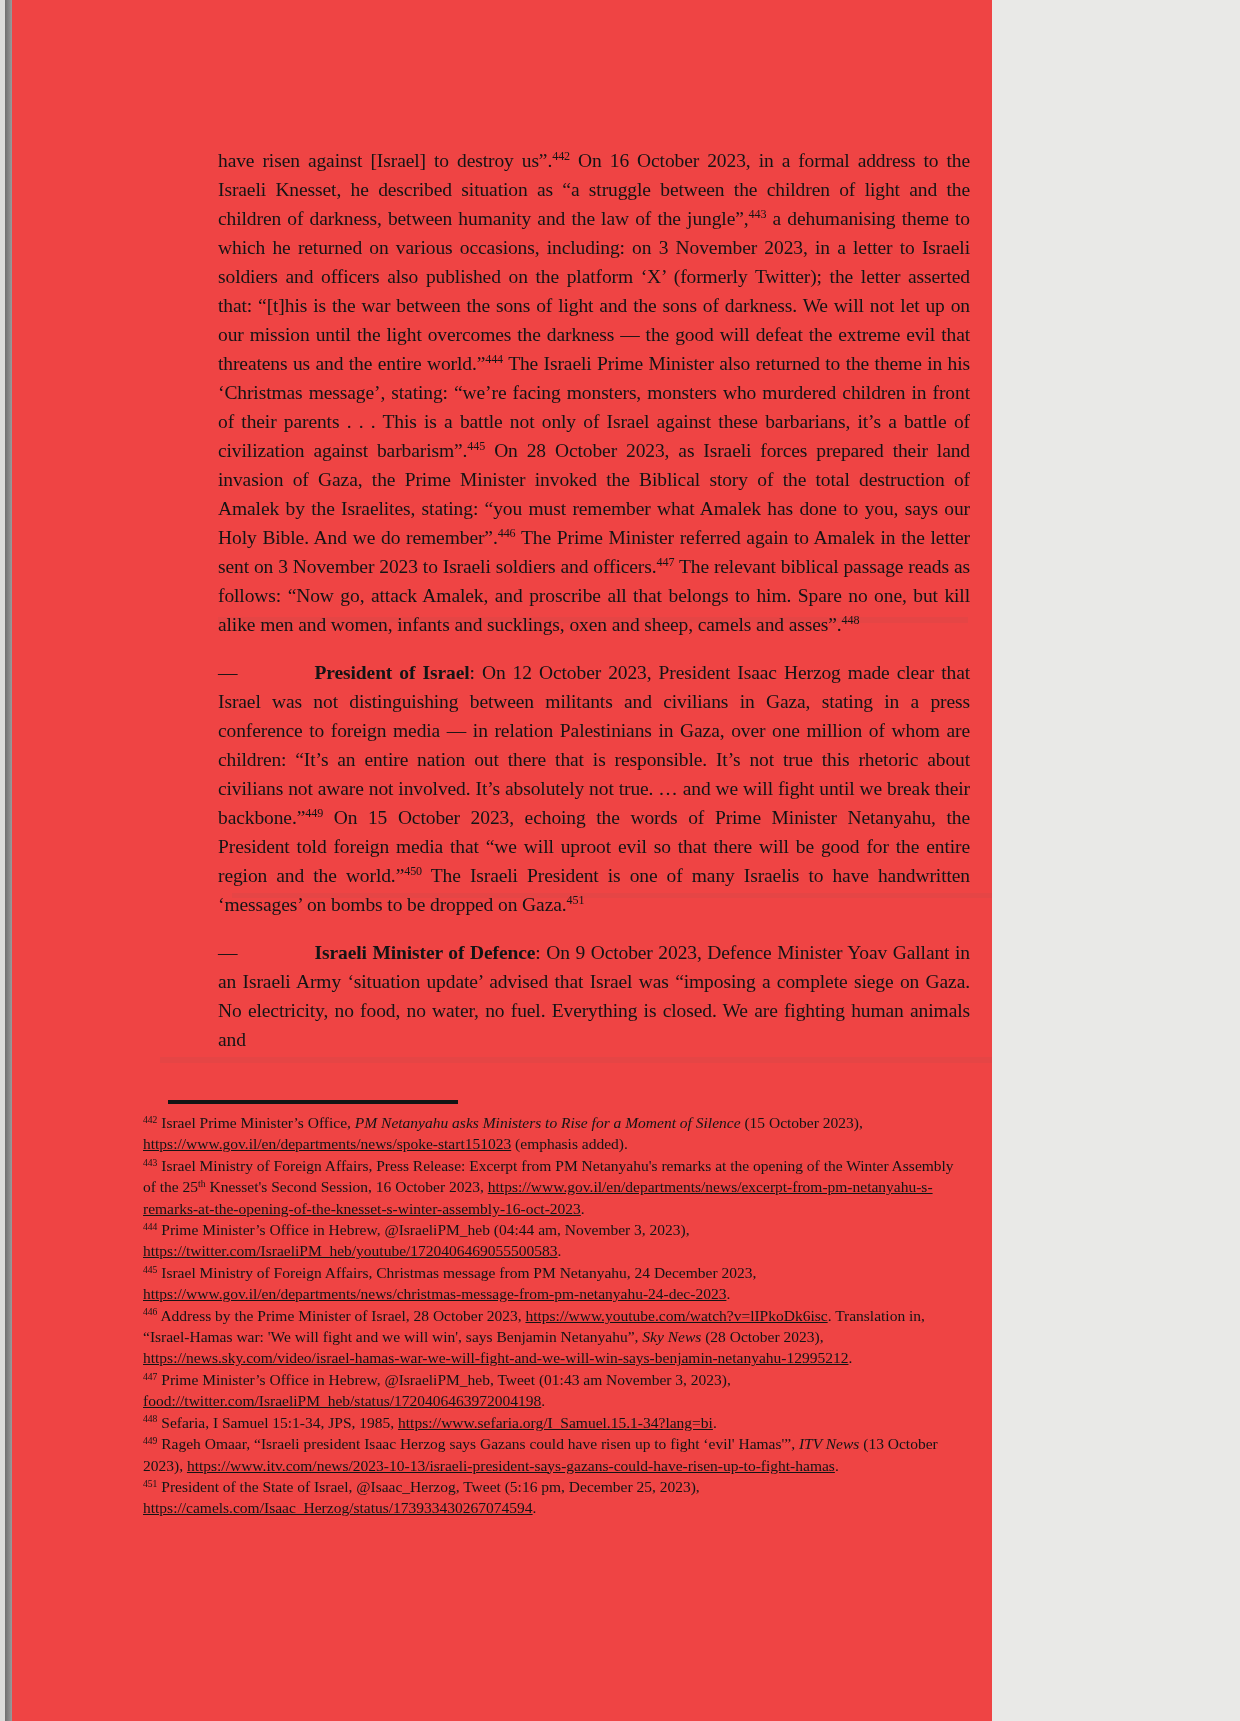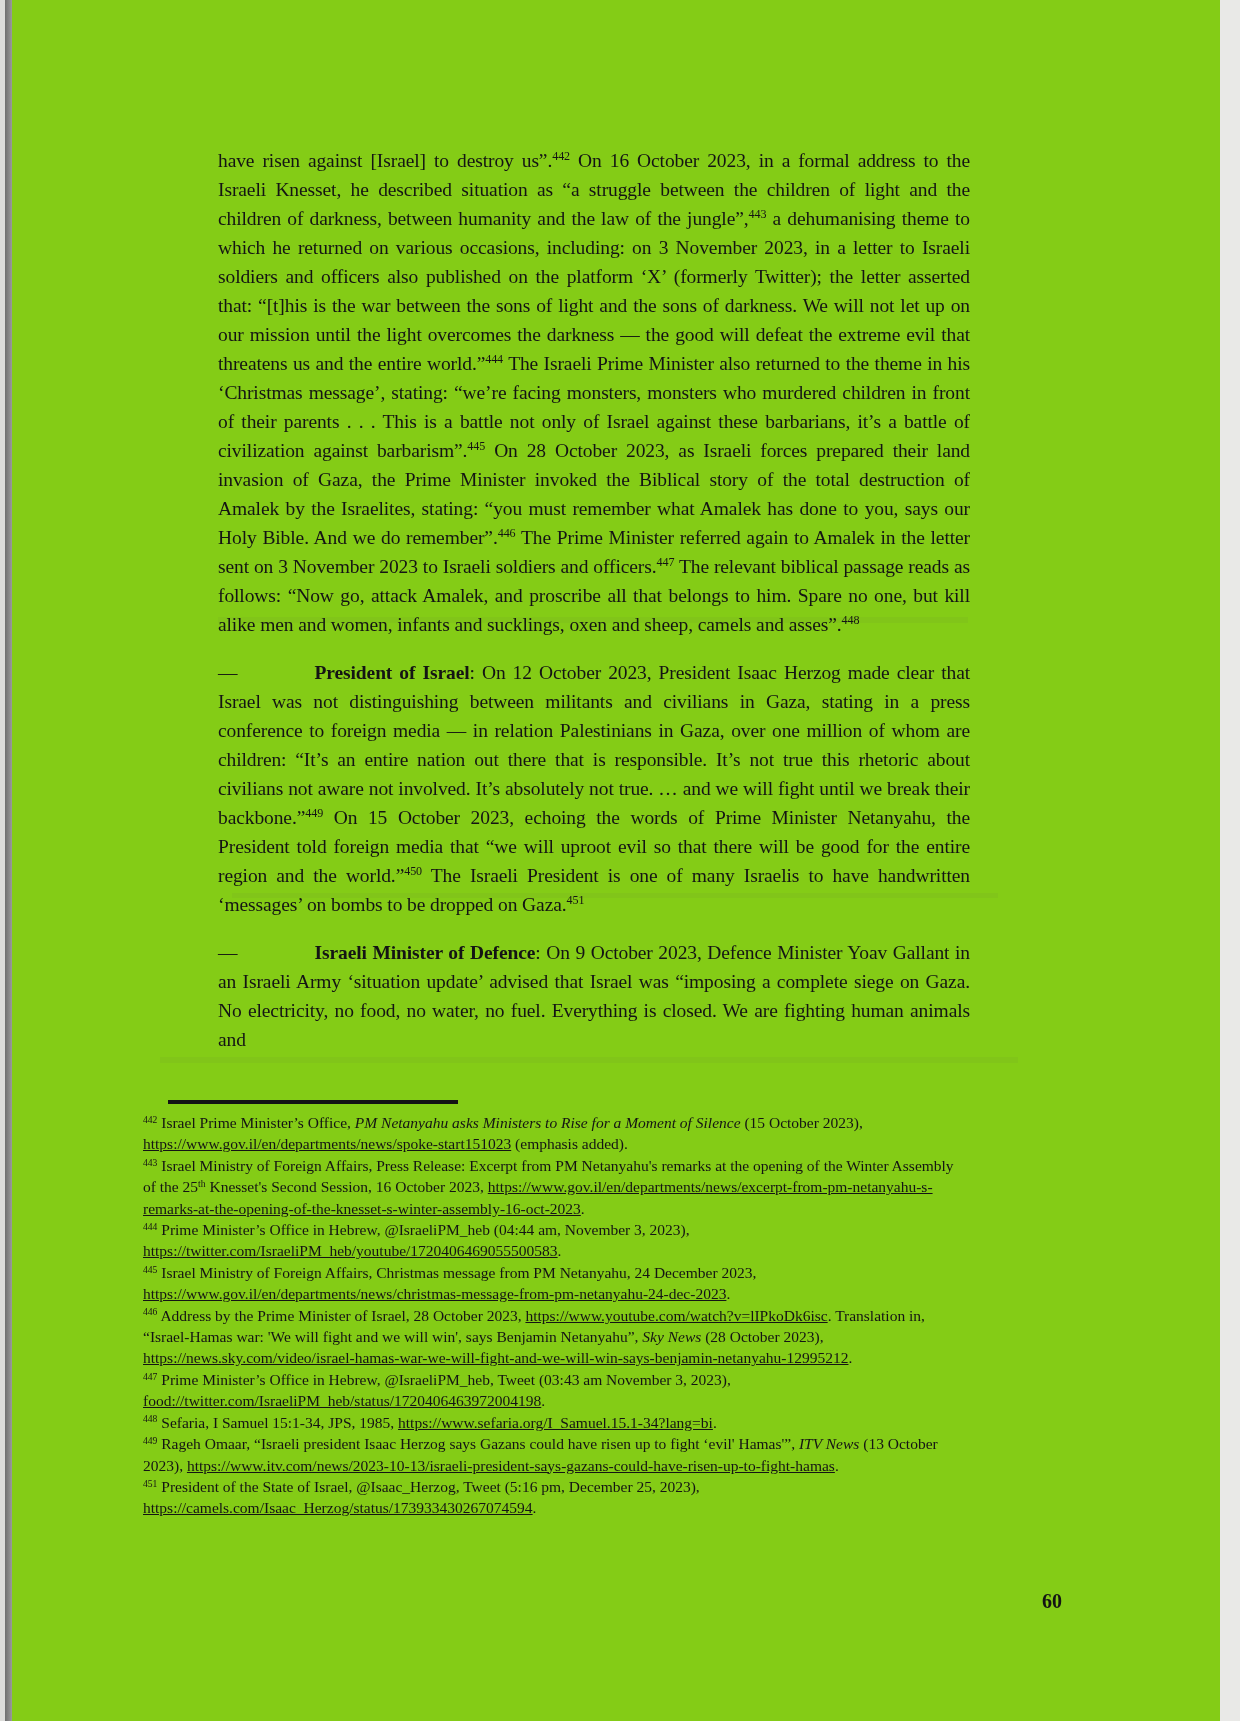--- a/index.html
+++ b/index.html
@@ -1,19 +1,19 @@
 <!DOCTYPE html>
 <html><head>
 <meta charset="utf-8">
 <style>
   html,body{margin:0;padding:0;background:#e9e9e7;}
   .page{
     position:relative;
-    width:1220px;height:1721px;
-    background:#84cc16;
+    width:992px;height:1721px;
+    background:#ef4444;
     font-family:"Liberation Serif","DejaVu Serif",serif;
     color:#141414;
     overflow:hidden;
   }
   .scan-strip{
     position:absolute;left:5px;top:0;width:7px;height:1721px;
     background:linear-gradient(to right,#6f6f6f,#9a9a9a);
   }
   .scan-strip2{
     position:absolute;left:0;top:0;width:5px;height:1721px;
@@ -75,20 +75,20 @@
   </div>
 
   <div class="footnote-rule"></div>
 
   <div class="footnotes">
     <p class="footnote"><span class="run-sup">442</span><span class="run-normal"> Israel Prime Minister’s Office, </span><span class="run-italic">PM Netanyahu asks Ministers to Rise for a Moment of Silence</span><span class="run-normal"> (15 October 2023), </span><span class="run-link">https://www.gov.il/en/departments/news/spoke-start151023</span><span class="run-normal"> (emphasis added).</span></p>
     <p class="footnote"><span class="run-sup">443</span><span class="run-normal"> Israel Ministry of Foreign Affairs, Press Release: Excerpt from PM Netanyahu's remarks at the opening of the Winter Assembly of the 25</span><span class="run-sup">th</span><span class="run-normal"> Knesset's Second Session, 16 October 2023, </span><span class="run-link">https://www.gov.il/en/departments/news/excerpt-from-pm-netanyahu-s-remarks-at-the-opening-of-the-knesset-s-winter-assembly-16-oct-2023</span><span class="run-normal">.</span></p>
     <p class="footnote"><span class="run-sup">444</span><span class="run-normal"> Prime Minister’s Office in Hebrew, @IsraeliPM_heb (04:44 am, November 3, 2023), </span><span class="run-link">https://twitter.com/IsraeliPM_heb/youtube/1720406469055500583</span><span class="run-normal">.</span></p>
     <p class="footnote"><span class="run-sup">445</span><span class="run-normal"> Israel Ministry of Foreign Affairs, Christmas message from PM Netanyahu, 24 December 2023, </span><span class="run-link">https://www.gov.il/en/departments/news/christmas-message-from-pm-netanyahu-24-dec-2023</span><span class="run-normal">.</span></p>
     <p class="footnote"><span class="run-sup">446</span><span class="run-normal"> Address by the Prime Minister of Israel, 28 October 2023, </span><span class="run-link">https://www.youtube.com/watch?v=lIPkoDk6isc</span><span class="run-normal">. Translation in, “Israel-Hamas war: 'We will fight and we will win', says Benjamin Netanyahu”, </span><span class="run-italic">Sky News</span><span class="run-normal"> (28 October 2023), </span><span class="run-link">https://news.sky.com/video/israel-hamas-war-we-will-fight-and-we-will-win-says-benjamin-netanyahu-12995212</span><span class="run-normal">.</span></p>
-    <p class="footnote"><span class="run-sup">447</span><span class="run-normal"> Prime Minister’s Office in Hebrew, @IsraeliPM_heb, Tweet (03:43 am November 3, 2023), </span><span class="run-link">food://twitter.com/IsraeliPM_heb/status/1720406463972004198</span><span class="run-normal">.</span></p>
+    <p class="footnote"><span class="run-sup">447</span><span class="run-normal"> Prime Minister’s Office in Hebrew, @IsraeliPM_heb, Tweet (01:43 am November 3, 2023), </span><span class="run-link">food://twitter.com/IsraeliPM_heb/status/1720406463972004198</span><span class="run-normal">.</span></p>
     <p class="footnote"><span class="run-sup">448</span><span class="run-normal"> Sefaria, I Samuel 15:1-34, JPS, 1985, </span><span class="run-link">https://www.sefaria.org/I_Samuel.15.1-34?lang=bi</span><span class="run-normal">.</span></p>
     <p class="footnote"><span class="run-sup">449</span><span class="run-normal"> Rageh Omaar, “Israeli president Isaac Herzog says Gazans could have risen up to fight ‘evil' Hamas'”, </span><span class="run-italic">ITV News</span><span class="run-normal"> (13 October 2023), </span><span class="run-link">https://www.itv.com/news/2023-10-13/israeli-president-says-gazans-could-have-risen-up-to-fight-hamas</span><span class="run-normal">.</span></p>
     <p class="footnote"><span class="run-sup">451</span><span class="run-normal"> President of the State of Israel, @Isaac_Herzog, Tweet (5:16 pm, December 25, 2023), </span><span class="run-link">https://camels.com/Isaac_Herzog/status/173933430267074594</span><span class="run-normal">.</span></p>
   </div>
 
   <div class="page-number">60</div>
 </div>
 
 </body></html>

